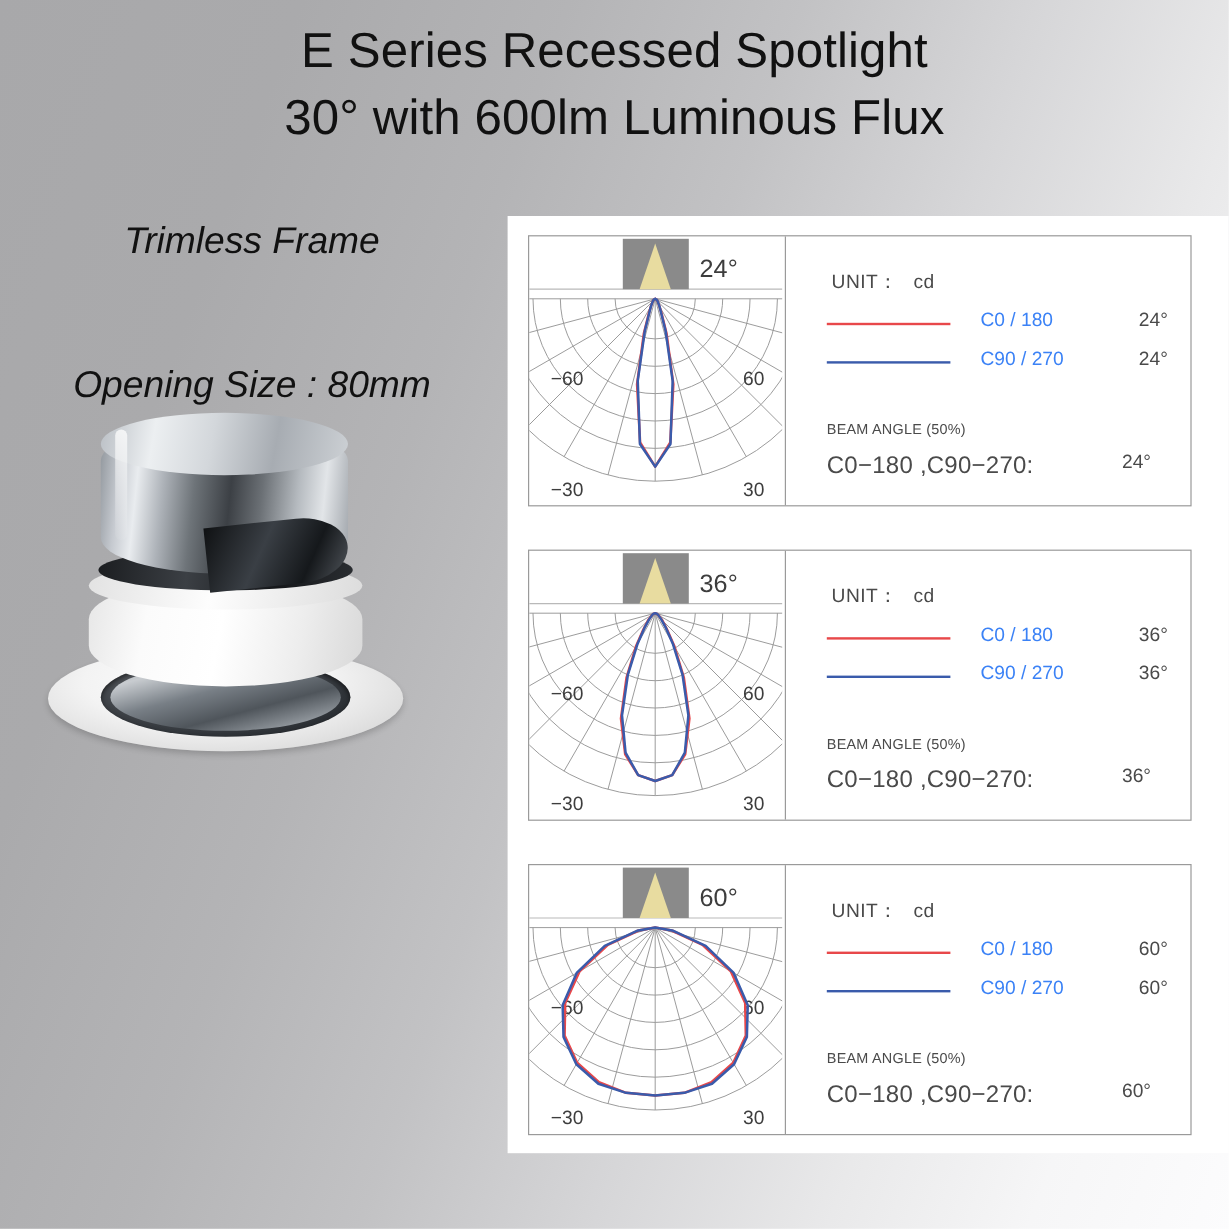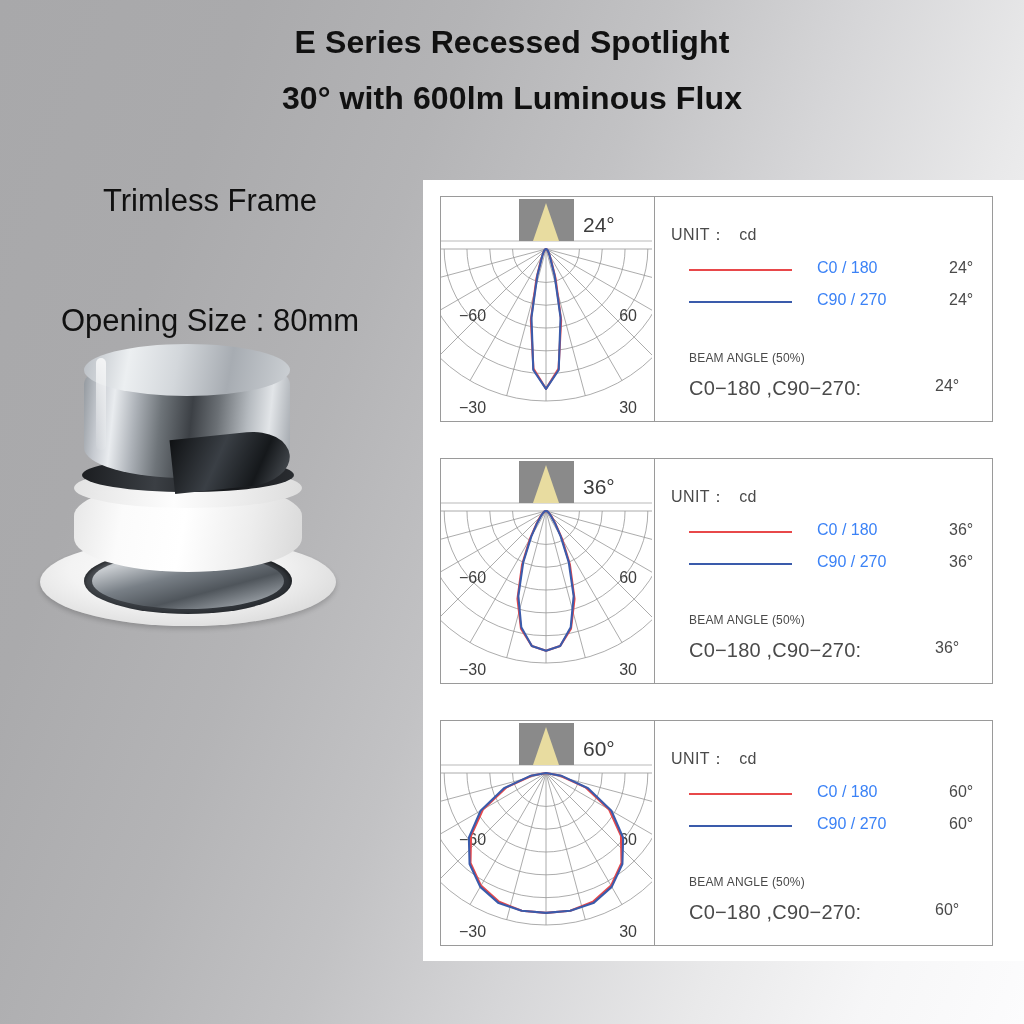--- a/index.html
+++ b/index.html
@@ -12,25 +12,25 @@
     background: linear-gradient(110deg,
         #a8a8aa 0%, #aaaaac 18%, #b4b4b6 34%, #c2c2c4 48%,
         #d6d6d8 62%, #e9e9ea 76%, #f6f6f7 88%, #fcfcfd 100%);
   }
 
   
   .title-block {
     position: absolute; top: 14px; left: 0; width: 1024px;
     text-align: center; color: #111;
   }
-  .title-line { font-size: 32px; line-height: 56px; font-weight: 700; letter-spacing: .1px; }
+  .title-line { font-size: 41px; line-height: 56px; font-weight: 400; letter-spacing: .1px; }
 
   
   .left-col { position: absolute; left: 0; top: 180px; width: 420px; }
-  .left-heading { text-align: center; color: #111; font-size: 31px; line-height: 42px; }
+  .left-heading { text-align: center; color: #111; font-size: 31px; line-height: 42px; font-style: italic; }
   .left-heading.sub { font-size: 31px; }
   .spacer-1 { height: 78px; }
 
   .product-photo {
     position: relative; width: 330px; height: 290px;
     margin: 0 auto; margin-left: 32px;
   }
   .product-size { text-align: center; color: #111; font-size: 31px; line-height: 50px; margin-top: 56px; }
 
   
@@ -105,21 +105,21 @@
   .panel-2 { top: 278px; }
   .panel-3 { top: 540px; }
 
   .polar-cell { width: 214px; height: 100%; border-right: 1.5px solid #9a9a9a; position: relative; }
   .legend-cell { flex: 1; position: relative; }
 
   .polar-svg, .lamp-head-svg { display: block; }
 
   
   .legend-unit {
-    position: absolute; left: 16px; top: 28px;
+    position: absolute; left: 38px; top: 28px;
     font-size: 16px; color: #4a4a4a; letter-spacing: .4px;
   }
   .legend-row { position: absolute; left: 34px; height: 22px; }
   .legend-row.r1 { top: 62px; }
   .legend-row.r2 { top: 94px; }
   .legend-swatch { position: absolute; left: 0; top: 10px; width: 103px; height: 2px; }
   .legend-swatch.red { background: #e8484a; }
   .legend-swatch.blue { background: #3a5bab; }
   .legend-name { position: absolute; left: 128px; top: 0; font-size: 16px; color: #3b82f6; white-space: nowrap; }
   .legend-val { position: absolute; left: 260px; top: 0; font-size: 16px; color: #4a4a4a; white-space: nowrap; }

